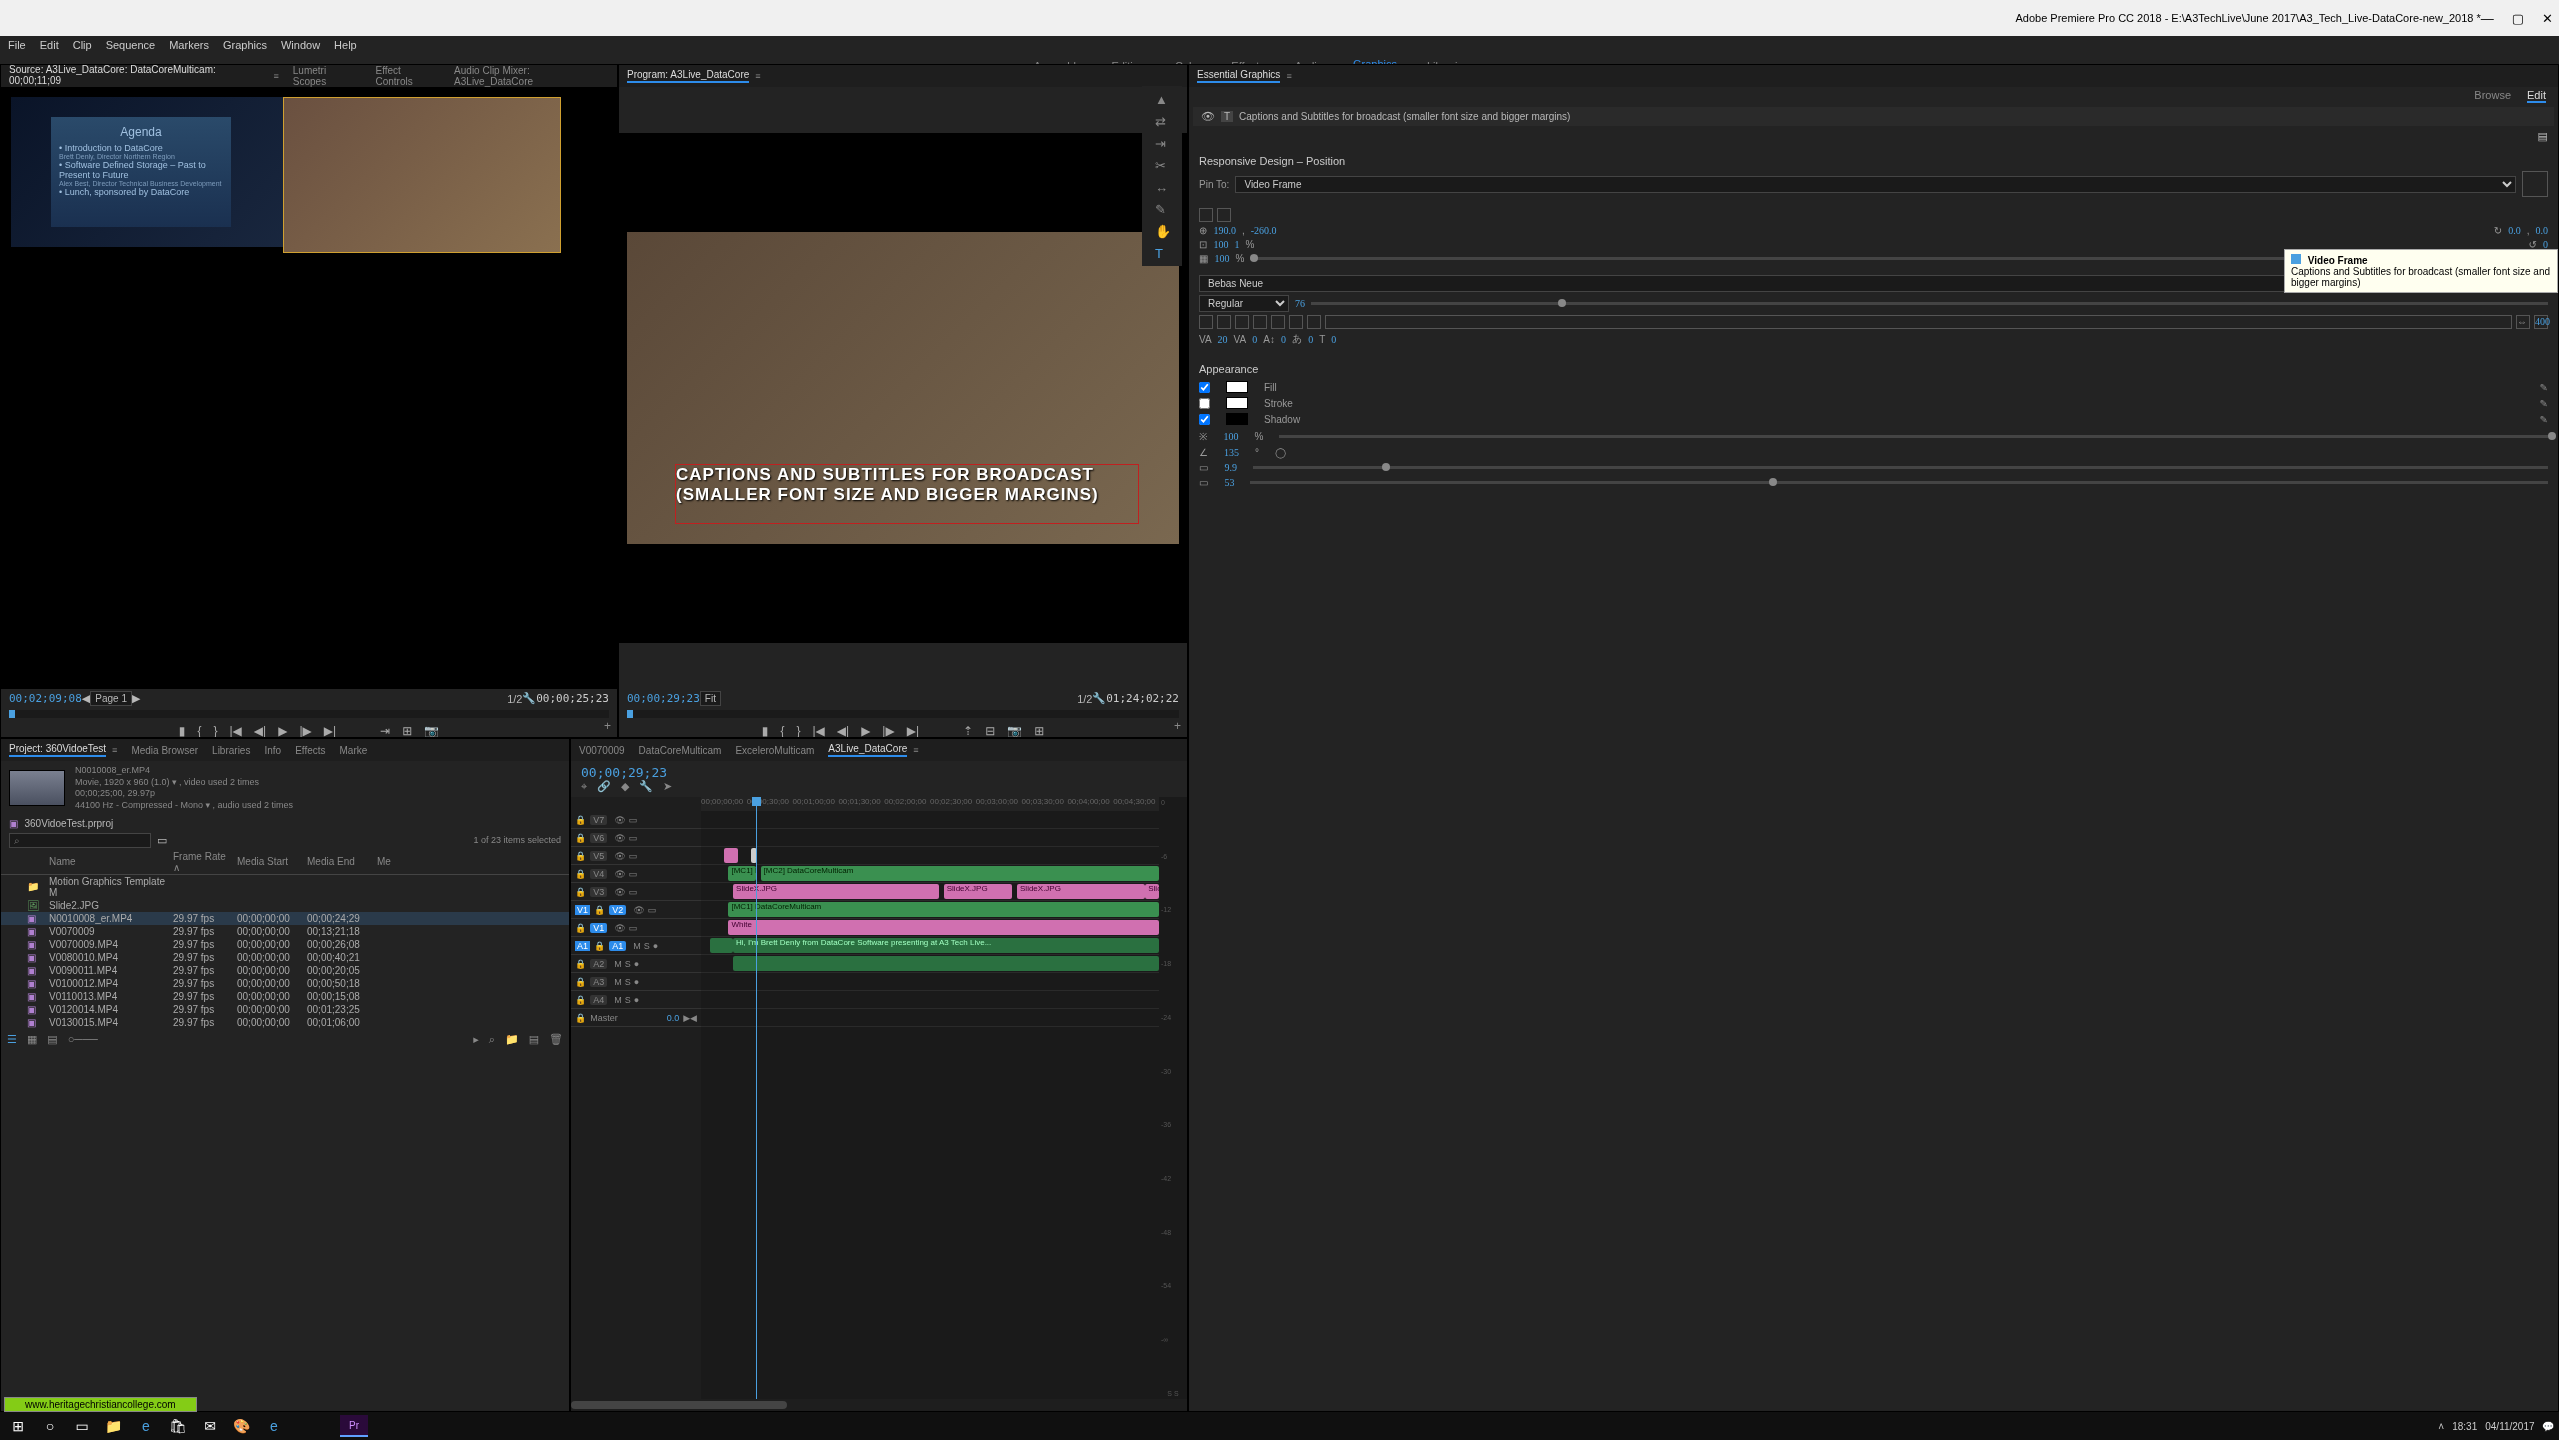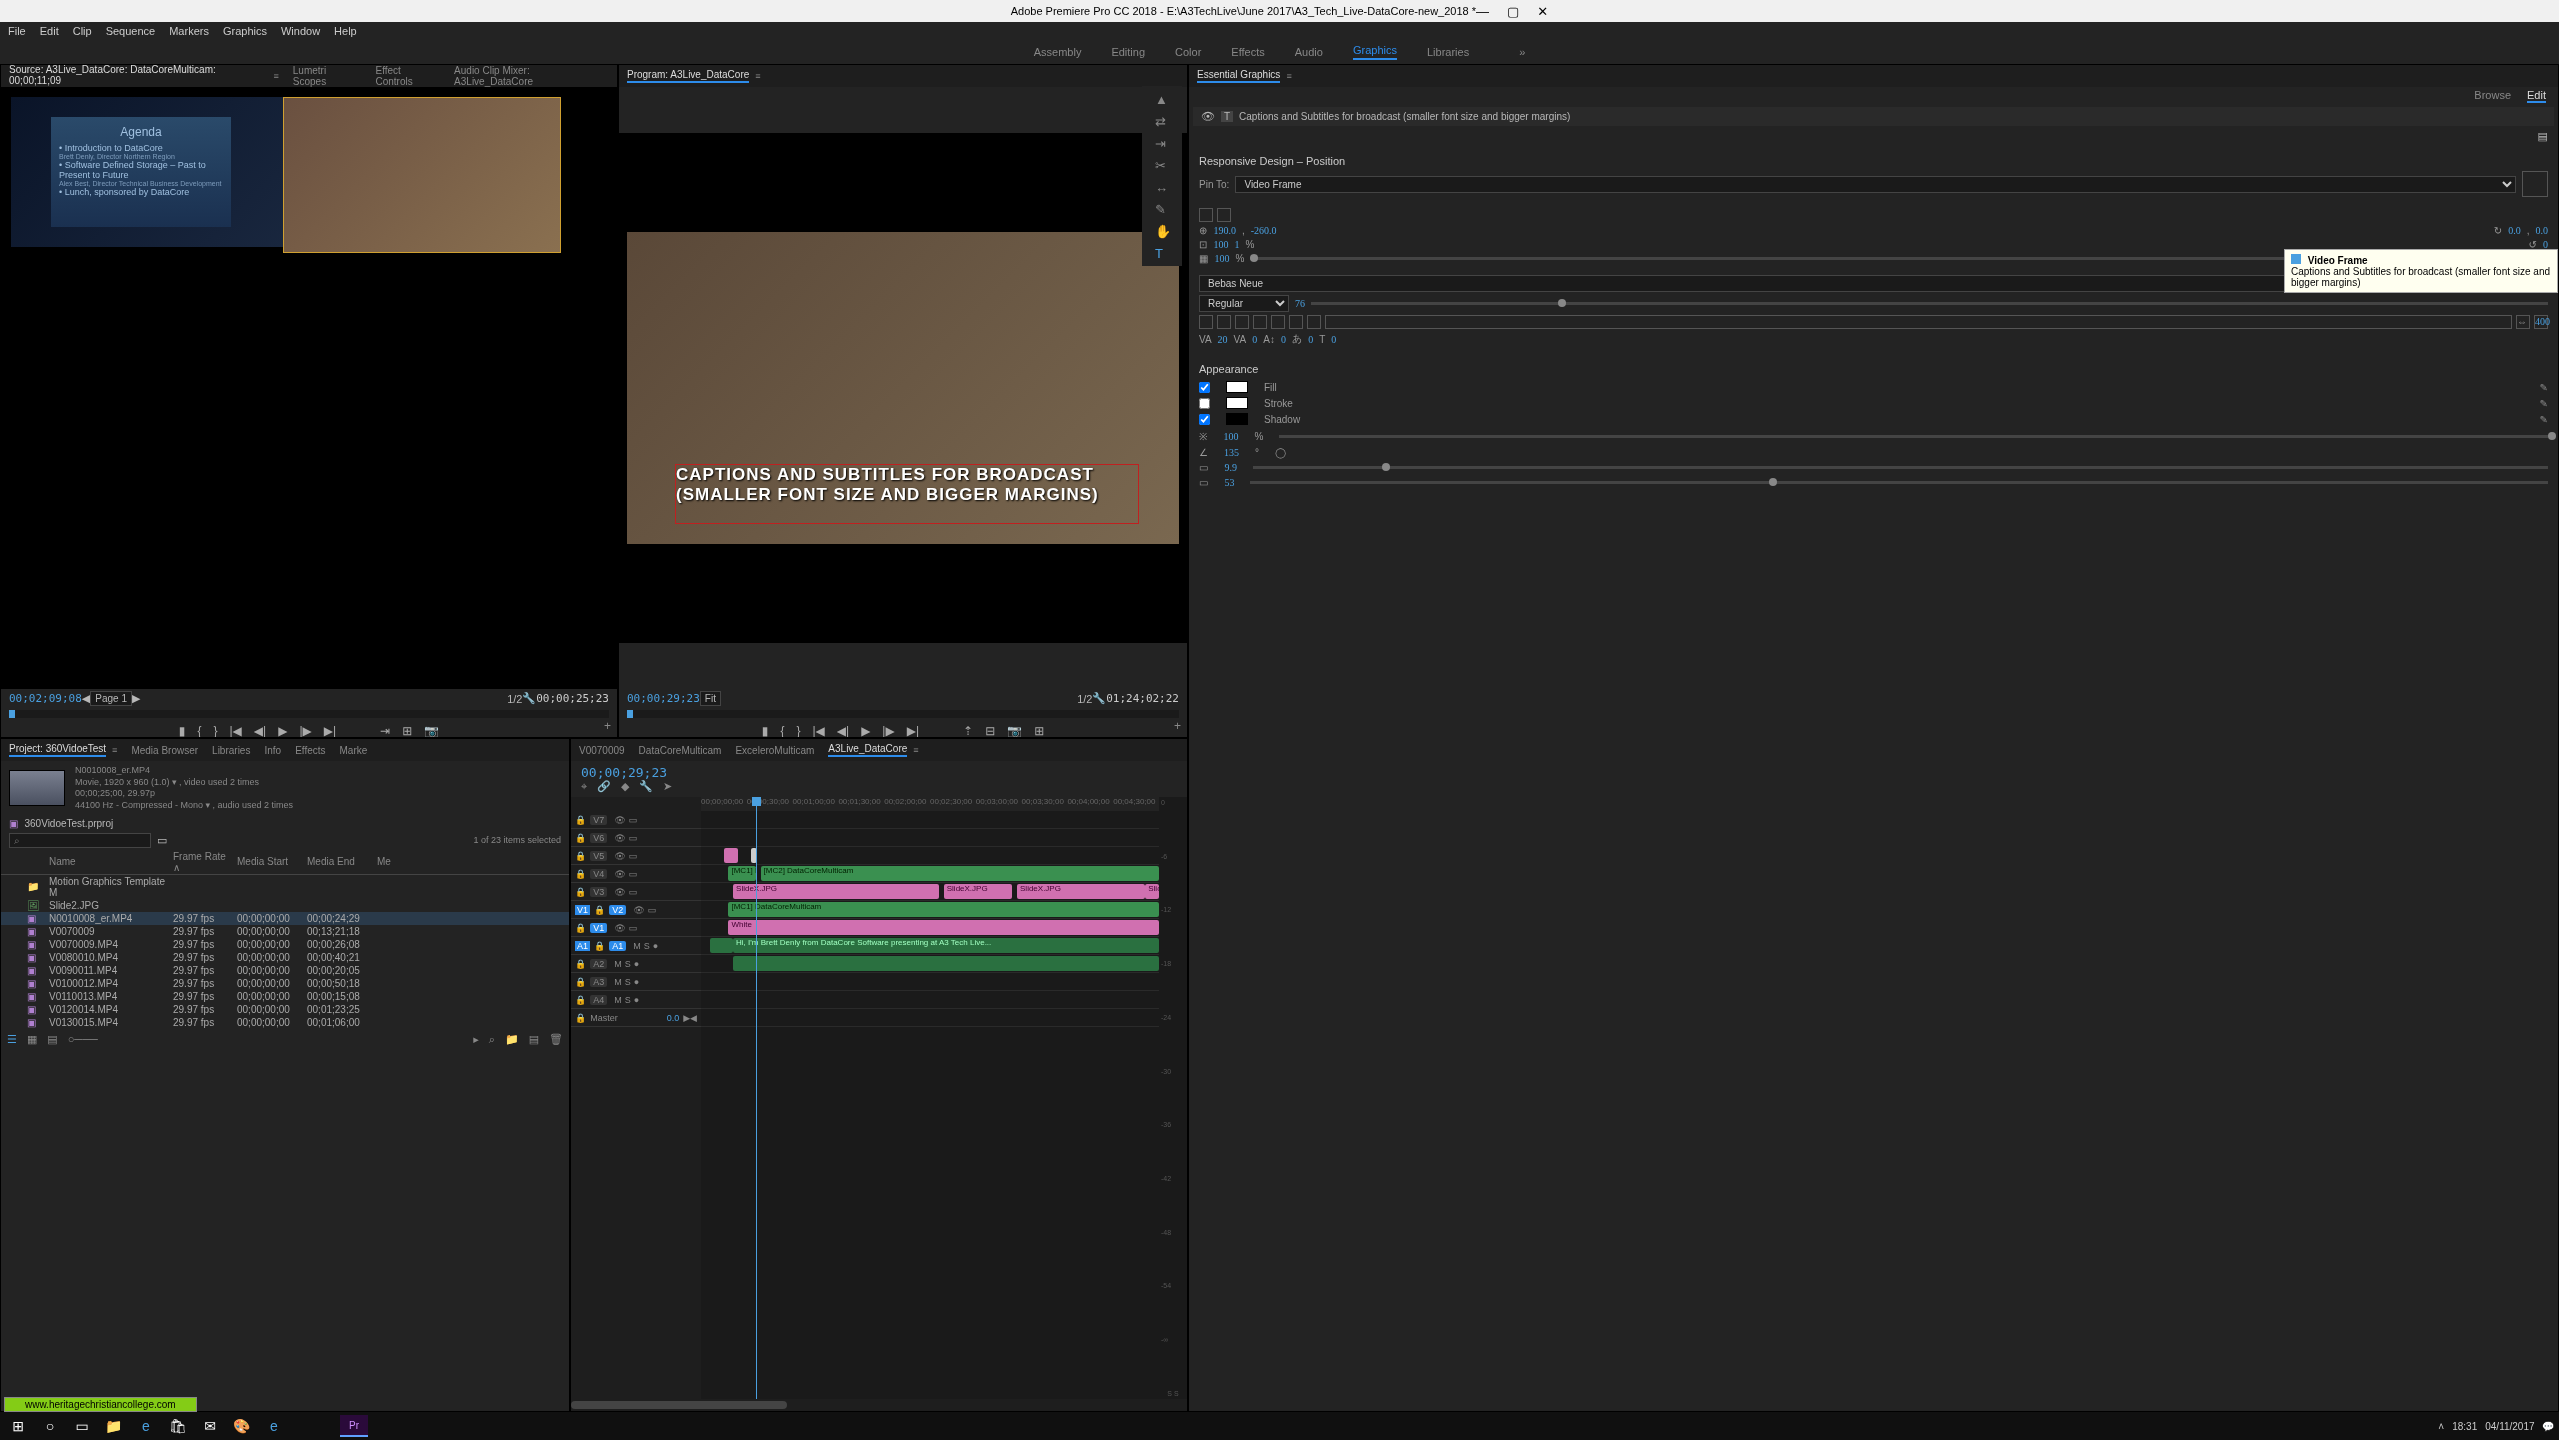--- a/index.html
+++ b/index.html
@@ -1,17 +1,17 @@
 <!DOCTYPE html>
 <html><head>
 <meta charset="utf-8">
 <style>
 * { margin:0; padding:0; box-sizing:border-box; font-family: "Segoe UI", Arial, sans-serif; user-select:none; }
 body { background:#1a1a1a; color:#b8b8b8; font-size:11px; width:2559px; height:1440px; overflow:hidden; position:relative; }
-.titlebar { height:22px; background:#f0f0f0; color:#000; display:flex; align-items:center; padding:0 6px; font-size:11px; justify-content:center;}
+.titlebar { height:36px; background:#f0f0f0; color:#000; display:flex; align-items:center; padding:0 6px; font-size:11px; justify-content:flex-end;}
 .titlebar .wincontrols { display:flex; gap:18px; font-size:13px; }
 .menubar { height:18px; background:#232323; display:flex; gap:14px; padding:0 8px; align-items:center; font-size:11px; color:#ccc; }
 .workspace-bar { height:24px; background:#232323; display:flex; justify-content:center; align-items:center; gap:30px; font-size:11px; }
 .workspace-bar span { color:#888; cursor:pointer; }
 .workspace-bar .active { color:#2d8ceb; border-bottom:2px solid #2d8ceb; padding-bottom:2px;}
 .chevrons { margin-left:20px; color:#888; }
 .main { position:absolute; top:64px; bottom:28px; left:0; right:0; display:grid; grid-template-columns: 570px 48px 570px 1fr; grid-template-rows: 1fr 1fr; }
 .panel { background:#232323; border:1px solid #000; position:relative; overflow:hidden; }
 .panel-tabs { height:22px; display:flex; align-items:center; gap:14px; padding:0 8px; font-size:10px; color:#888; background:#1e1e1e;}
 .panel-tabs .tab { cursor:pointer; }

